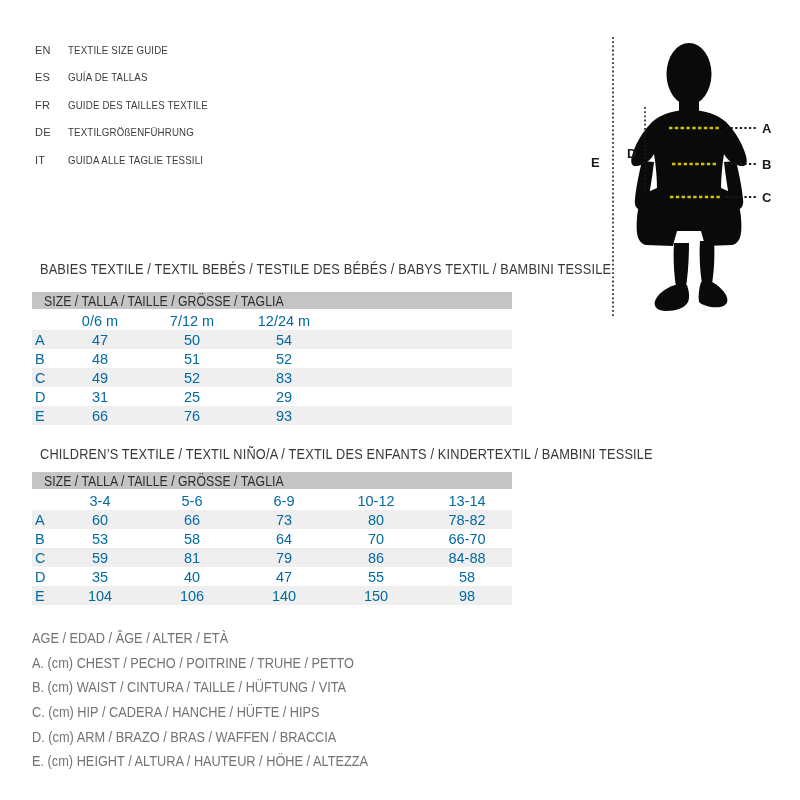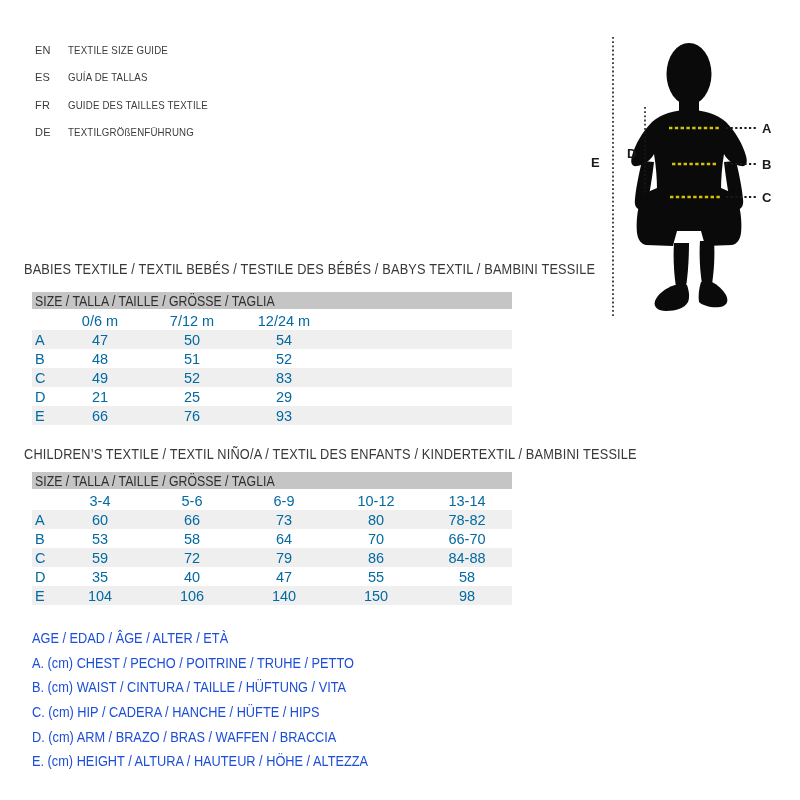--- a/index.html
+++ b/index.html
@@ -8,38 +8,38 @@
     font-family:"Liberation Sans",sans-serif;color:#3b3b3b;
   }
   .cond{display:inline-block;transform:scaleX(0.88);transform-origin:0 50%;white-space:nowrap;}
 
   
   .lang-list{position:absolute;left:35px;top:36px;}
   .lang-row{display:grid;grid-template-columns:33px auto;height:27.5px;align-items:center;
     font-size:11px;letter-spacing:0.2px;}
 
   
-  .section-title{position:absolute;left:24px;font-size:14.5px;letter-spacing:0.2px;color:#383838;}
+  .section-title{position:absolute;left:40px;font-size:14.5px;letter-spacing:0.2px;color:#383838;}
 
   
   .size-table{position:absolute;left:32px;width:480px;}
-  .bar{height:17px;background:#c5c5c5;display:flex;align-items:center;padding-left:3px;
+  .bar{height:17px;background:#c5c5c5;display:flex;align-items:center;padding-left:12px;
     box-sizing:border-box;font-size:14px;color:#2e2e2e;}
   .trow{display:grid;height:19px;align-items:center;font-size:14.5px;color:#0369a1;}
   .babies-grid{grid-template-columns:22px 92px 92px 92px 1fr;}
   .children-grid{grid-template-columns:22px 92px 92px 92px 92px 90px 1fr;}
   .thead{margin-top:2px;background:#ffffff;}
   .striped{background:#efefef;}
   .white{background:#ffffff;}
   .cl{padding-left:3px;text-align:left;}
   .cd{text-align:center;}
 
   
   .legend{position:absolute;left:32px;top:626px;}
-  .legend-line{height:24.6px;display:flex;align-items:center;font-size:14.5px;color:#1d4ed8;}
+  .legend-line{height:24.6px;display:flex;align-items:center;font-size:14.5px;color:#737373;}
 
   
   .diagram{position:absolute;left:575px;top:25px;width:210px;height:305px;}
   .diagram svg{display:block;}
 </style>
 </head>
 <body>
 
 <div class="page">
 
@@ -52,20 +52,24 @@
       <span>ES</span>
       <span class="cond">GUÍA DE TALLAS</span>
     </div>
     <div class="lang-row">
       <span>FR</span>
       <span class="cond">GUIDE DES TAILLES TEXTILE</span>
     </div>
     <div class="lang-row">
       <span>DE</span>
       <span class="cond">TEXTILGRÖßENFÜHRUNG</span>
+    </div>
+    <div class="lang-row">
+      <span>IT</span>
+      <span class="cond">GUIDA ALLE TAGLIE TESSILI</span>
     </div>
   </div>
 
   <div class="diagram">
     <svg width="210" height="305" viewBox="0 0 210 305" xmlns="http://www.w3.org/2000/svg">
       <g fill="#0a0a0a">
         <ellipse cx="114" cy="49" rx="22.5" ry="31"></ellipse>
         <rect x="104" y="70" width="20" height="22"></rect>
         <path d="M114,85 C99,85 86,89 77,97 C67,107 60,120 57,131 C55,138 57,142 62,141 C69,140 76,135 79,129 C81,141 82,153 82,166 L146,166 C146,153 147,141 149,129 C152,135 159,140 166,141 C171,142 173,138 171,131 C168,120 161,107 151,97 C142,89 129,85 114,85 Z"></path>
         <path d="M67,136 C64,148 61,163 60,174 C59,181 62,185 66,184 C70,183 73,178 74,171 C76,160 78,146 79,137 Z"></path>
@@ -128,21 +132,21 @@
       <div class="cd">52</div>
     </div>
     <div class="trow babies-grid striped">
       <div class="cl">C</div>
       <div class="cd">49</div>
       <div class="cd">52</div>
       <div class="cd">83</div>
     </div>
     <div class="trow babies-grid white">
       <div class="cl">D</div>
-      <div class="cd">21</div>
+      <div class="cd">31</div>
       <div class="cd">25</div>
       <div class="cd">29</div>
     </div>
     <div class="trow babies-grid striped">
       <div class="cl">E</div>
       <div class="cd">66</div>
       <div class="cd">76</div>
       <div class="cd">93</div>
     </div>
   </div>
@@ -175,21 +179,21 @@
       <div class="cl">B</div>
       <div class="cd">53</div>
       <div class="cd">58</div>
       <div class="cd">64</div>
       <div class="cd">70</div>
       <div class="cd">66-70</div>
     </div>
     <div class="trow children-grid striped">
       <div class="cl">C</div>
       <div class="cd">59</div>
-      <div class="cd">72</div>
+      <div class="cd">81</div>
       <div class="cd">79</div>
       <div class="cd">86</div>
       <div class="cd">84-88</div>
     </div>
     <div class="trow children-grid white">
       <div class="cl">D</div>
       <div class="cd">35</div>
       <div class="cd">40</div>
       <div class="cd">47</div>
       <div class="cd">55</div>

